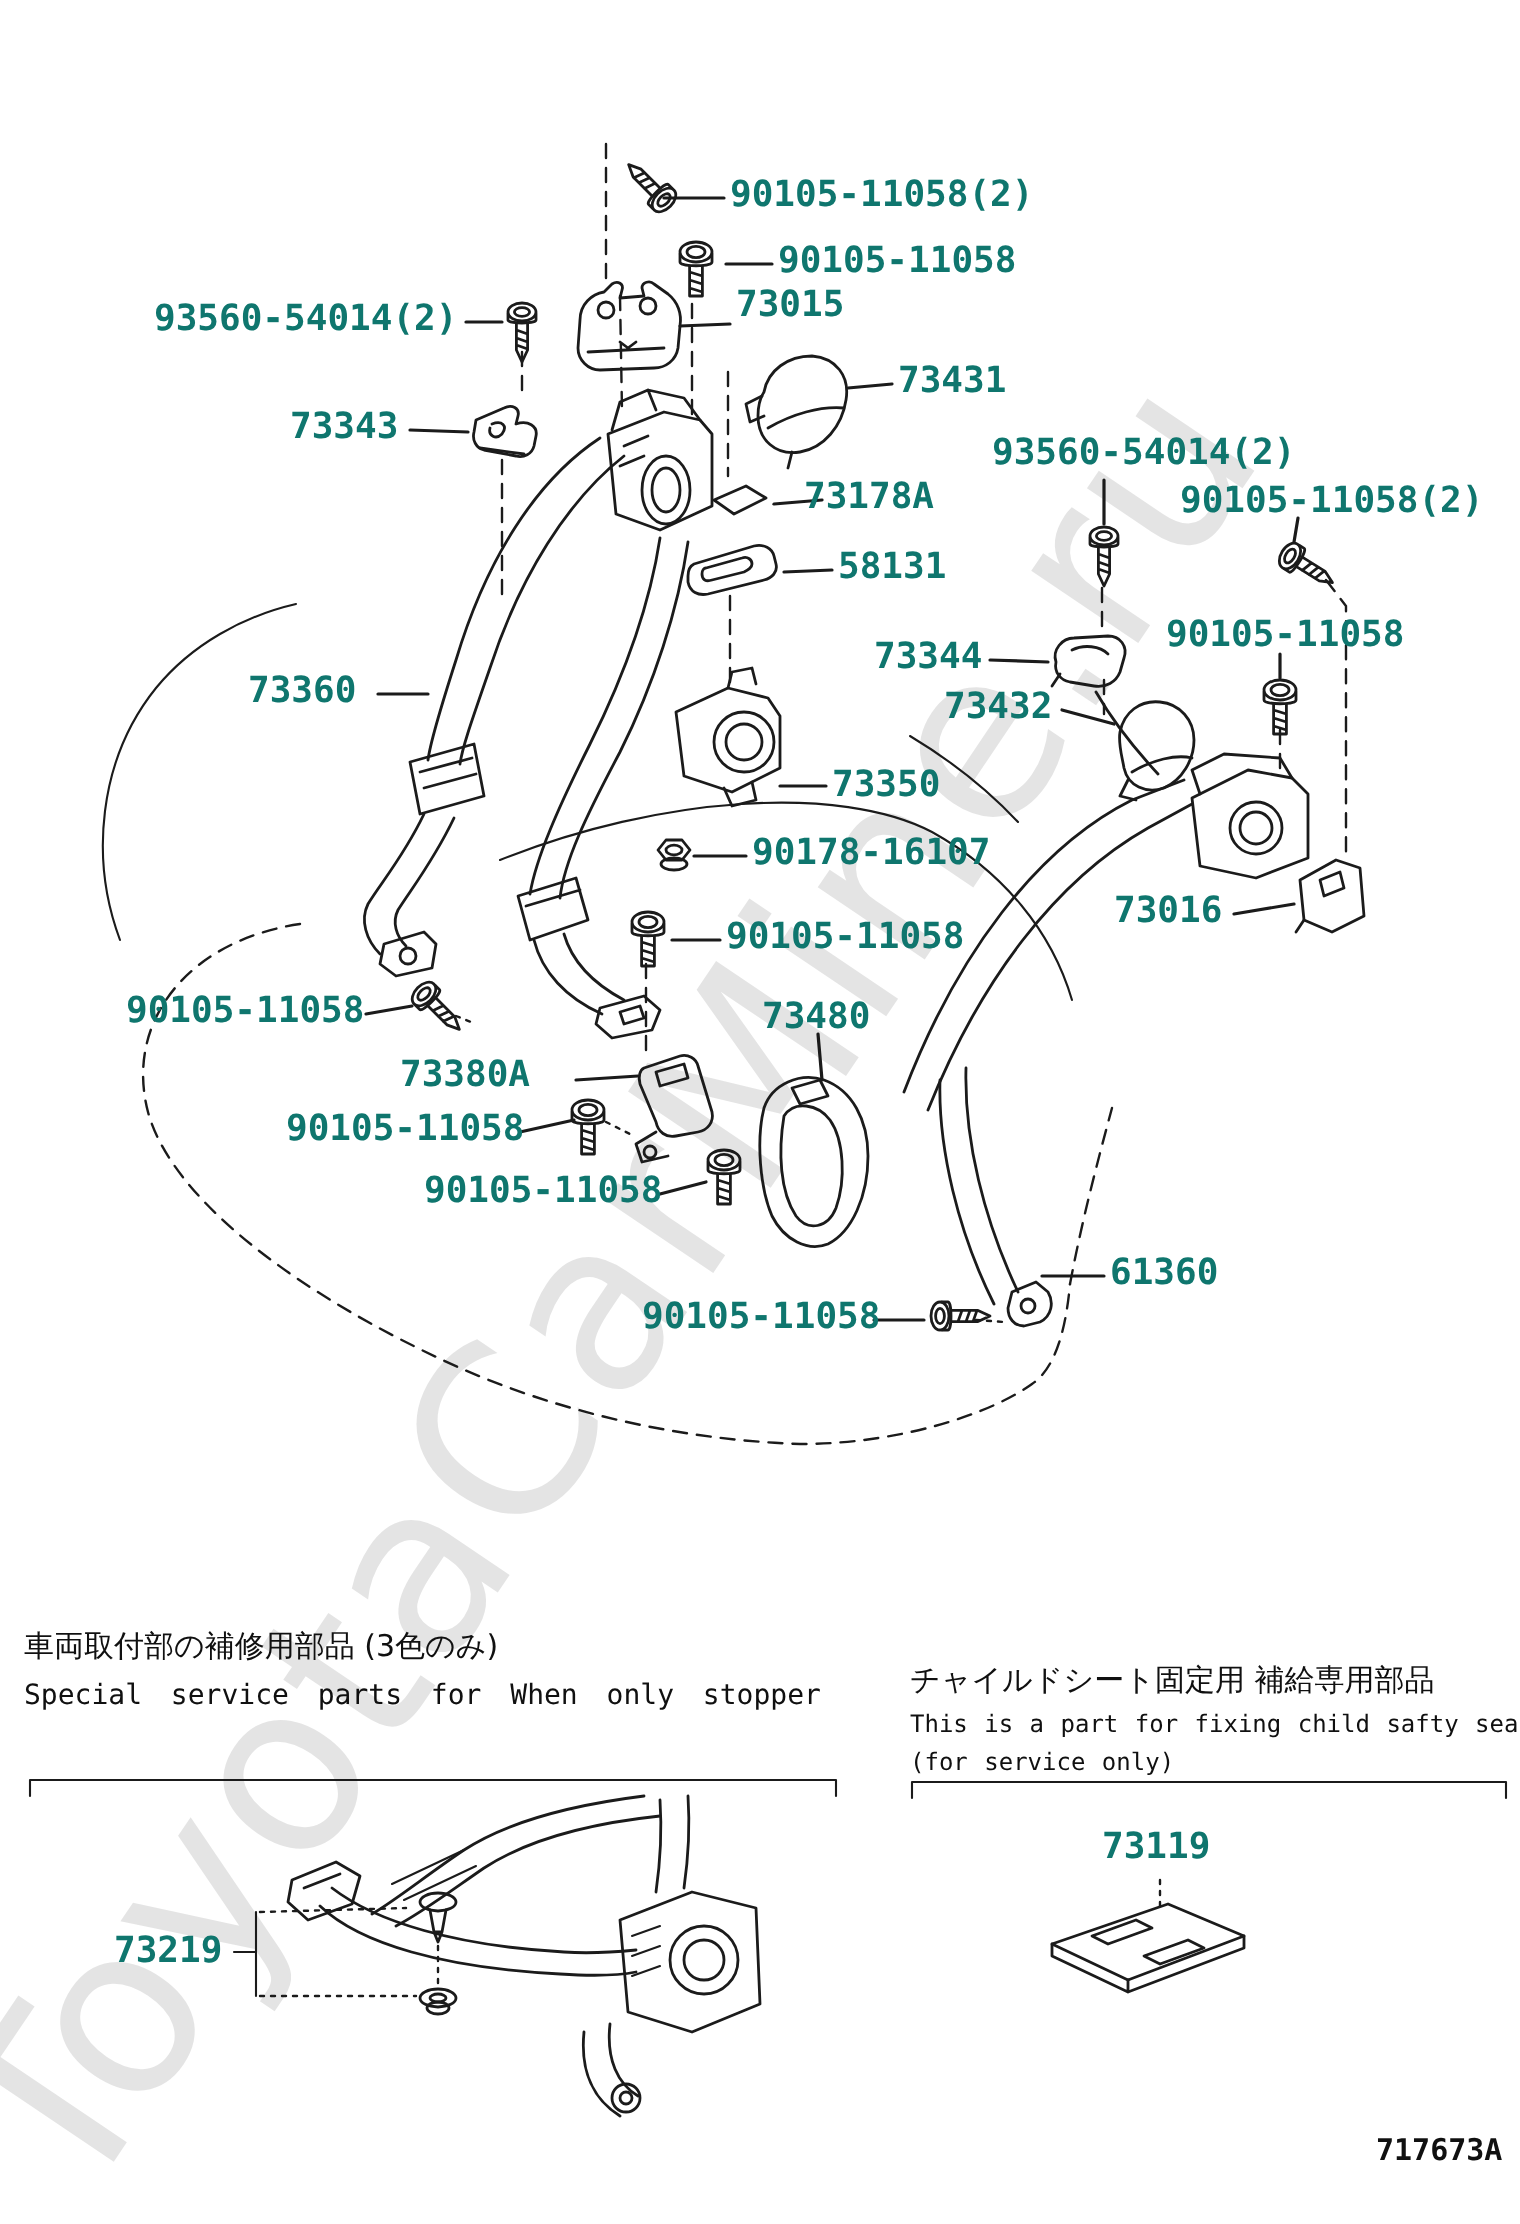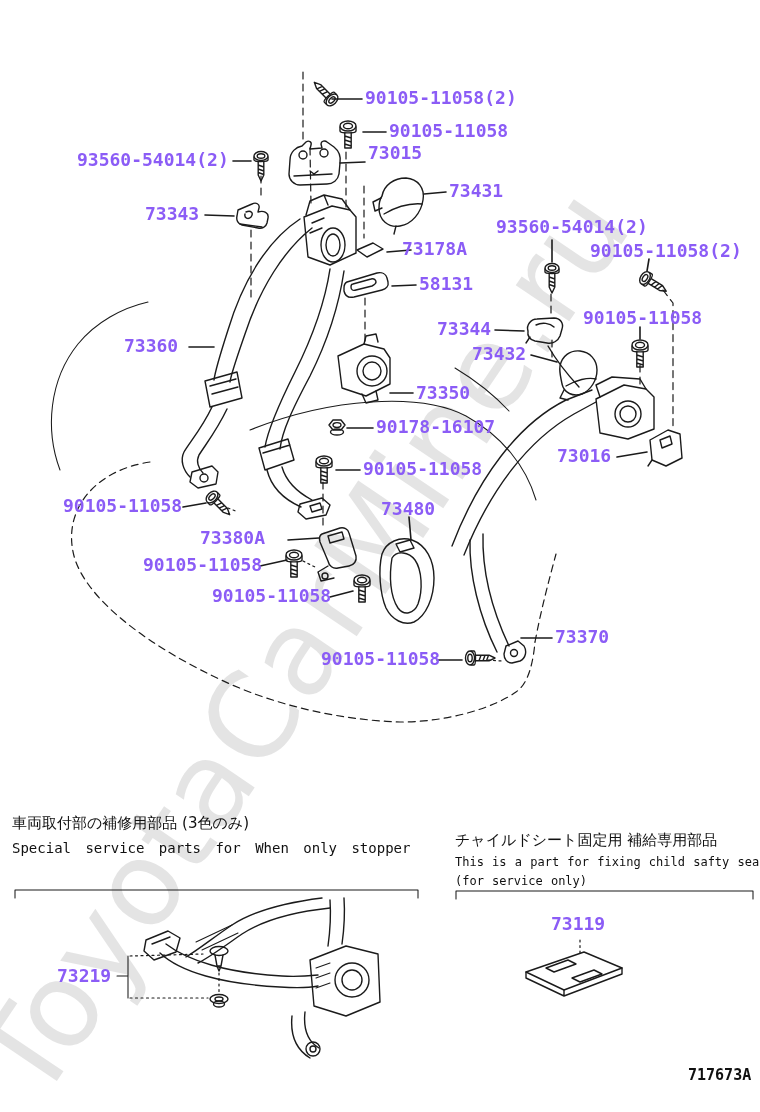--- a/index.html
+++ b/index.html
@@ -8,21 +8,21 @@
   .wm{position:absolute;left:6px;top:1014px;font:400 118px "DejaVu Sans",sans-serif;
       color:rgba(90,90,90,0.16);letter-spacing:2px;white-space:nowrap;
       transform:rotate(-56deg);transform-origin:0 50%;pointer-events:none;}
   svg.art{position:absolute;left:0;top:0;}
   .art path,.art ellipse,.art circle,.art line{fill:none;stroke:#1b1b1b;stroke-width:1.4;
       stroke-linecap:round;stroke-linejoin:round;}
   .art .dash{stroke-dasharray:7 5;stroke-width:1.2;}
   .art .dot{stroke-dasharray:2 3.5;stroke-width:1.2;}
   .art .thin{stroke-width:1.05;}
   .art .lead{stroke-width:1.6;}
-  .pl{position:absolute;font:700 18px "DejaVu Sans Mono",monospace;color:#8b5cf6;
+  .pl{position:absolute;font:700 18px "DejaVu Sans Mono",monospace;color:#0f766e;
       white-space:nowrap;line-height:1;cursor:pointer;}
   .note{position:absolute;color:#101010;white-space:nowrap;}
   .note .jp{font:400 15px "DejaVu Sans",sans-serif;display:block;}
   .note .en{font:400 14px "DejaVu Sans Mono",monospace;display:block;margin-top:7px;word-spacing:6px;}
   .note-r .en{font-size:12px;word-spacing:1px;margin-top:5px;}
   .code{position:absolute;left:688px;top:1066px;font:600 15px "DejaVu Sans Mono",monospace;color:#101010;text-align:center;}
 </style>
 </head>
 <body>
 
@@ -281,21 +281,21 @@
   <div class="pl" style="left:124px;top:337px">73360</div>
   <div class="pl" style="left:416px;top:384px">73350</div>
   <div class="pl" style="left:376px;top:418px">90178-16107</div>
   <div class="pl" style="left:557px;top:447px">73016</div>
   <div class="pl" style="left:363px;top:460px">90105-11058</div>
   <div class="pl" style="left:63px;top:497px">90105-11058</div>
   <div class="pl" style="left:381px;top:500px">73480</div>
   <div class="pl" style="left:200px;top:529px">73380A</div>
   <div class="pl" style="left:143px;top:556px">90105-11058</div>
   <div class="pl" style="left:212px;top:587px">90105-11058</div>
-  <div class="pl" style="left:555px;top:628px">73370</div>
+  <div class="pl" style="left:555px;top:628px">61360</div>
   <div class="pl" style="left:321px;top:650px">90105-11058</div>
   <div class="pl" style="left:57px;top:967px">73219</div>
   <div class="pl" style="left:551px;top:915px">73119</div>
 
   <div class="note" style="left:12px;top:814px">
     <span class="jp">車両取付部の補修用部品 (3色のみ)</span>
     <span class="en">Special service parts for When only stopper</span>
   </div>
   <div class="note note-r" style="left:455px;top:831px">
     <span class="jp">チャイルドシート固定用 補給専用部品</span>

